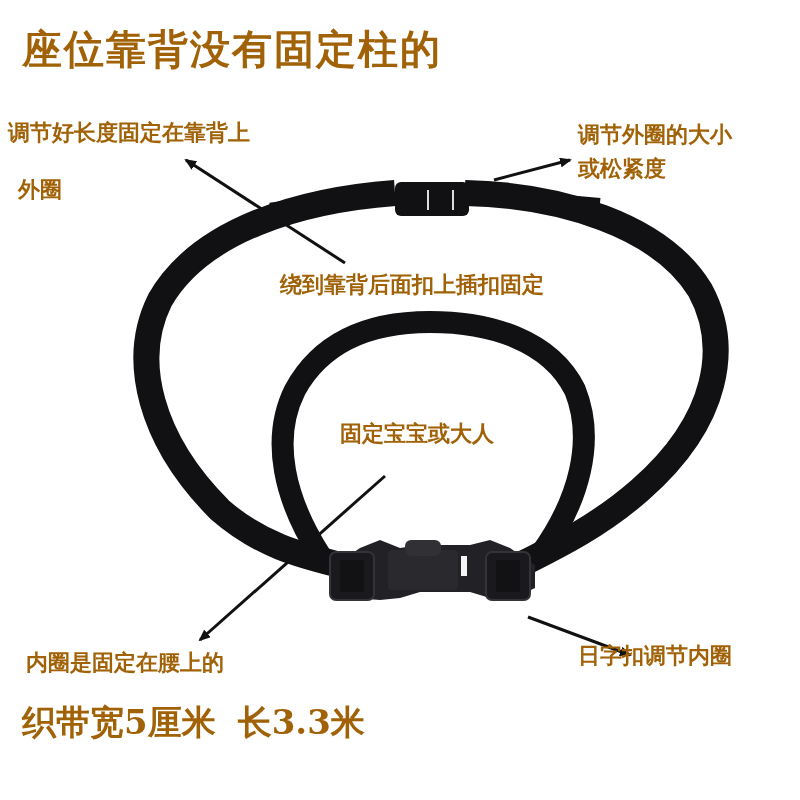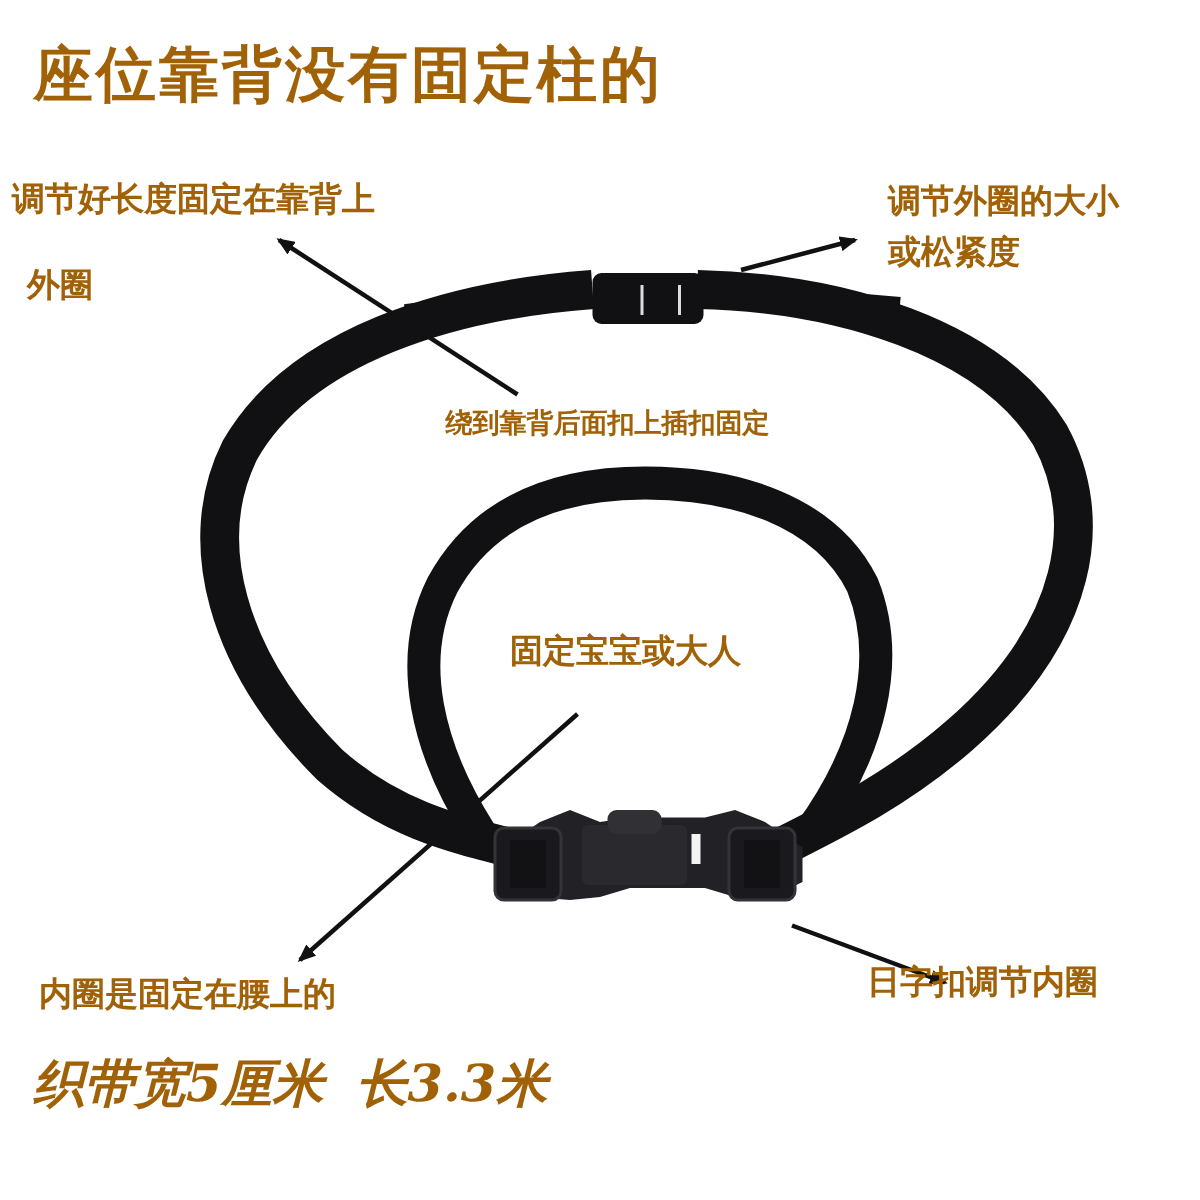--- a/index.html
+++ b/index.html
@@ -4,26 +4,26 @@
 <style>
   html, body { margin: 0; padding: 0; background: #ffffff; }
   body { width: 800px; height: 800px; position: relative; overflow: hidden;
          font-family: "DejaVu Sans", "Liberation Sans", sans-serif; color: #111111; }
   .stage { position: absolute; left: 0; top: 0; width: 800px; height: 800px; }
   svg.art { position: absolute; left: 0; top: 0; width: 800px; height: 800px; }
   .label { position: absolute; font-weight: bold; white-space: nowrap; color: #a16207; letter-spacing: 0px; }
   .title { left: 22px; top: 22px; font-size: 40px; letter-spacing: 2px; }
   .l-top-left { left: 8px; top: 118px; font-size: 22px; text-align: right; }
   .l-outer { left: 18px; top: 175px; font-size: 22px; }
-  .l-top-right { left: 592px; top: 118px; font-size: 22px; line-height: 34px; }
-  .l-wrap { left: 297px; top: 270px; font-size: 18px; }
+  .l-top-right { left: 578px; top: 118px; font-size: 22px; line-height: 34px; }
+  .l-wrap { left: 280px; top: 270px; font-size: 22px; }
   .l-secure { left: 340px; top: 419px; font-size: 22px; }
   .l-inner { left: 26px; top: 648px; font-size: 22px; }
   .l-slider { left: 578px; top: 639px; font-size: 22px; line-height: 34px; }
-  .l-spec { left: 22px; top: 700px; font-size: 34px; font-family: "DejaVu Serif", "Liberation Serif", serif; font-style: italic; }
+  .l-spec { left: 22px; top: 700px; font-size: 34px; font-family: "DejaVu Serif", "Liberation Serif", serif; }
   .l-spec span.gap { display: inline-block; width: 22px; }
 </style>
 </head>
 <body>
 
 <div class="stage">
 
   <svg class="art" viewBox="0 0 800 800">
     <defs>
       <marker id="ah" markerWidth="12" markerHeight="10" refX="10" refY="5" orient="auto" markerUnits="userSpaceOnUse">

